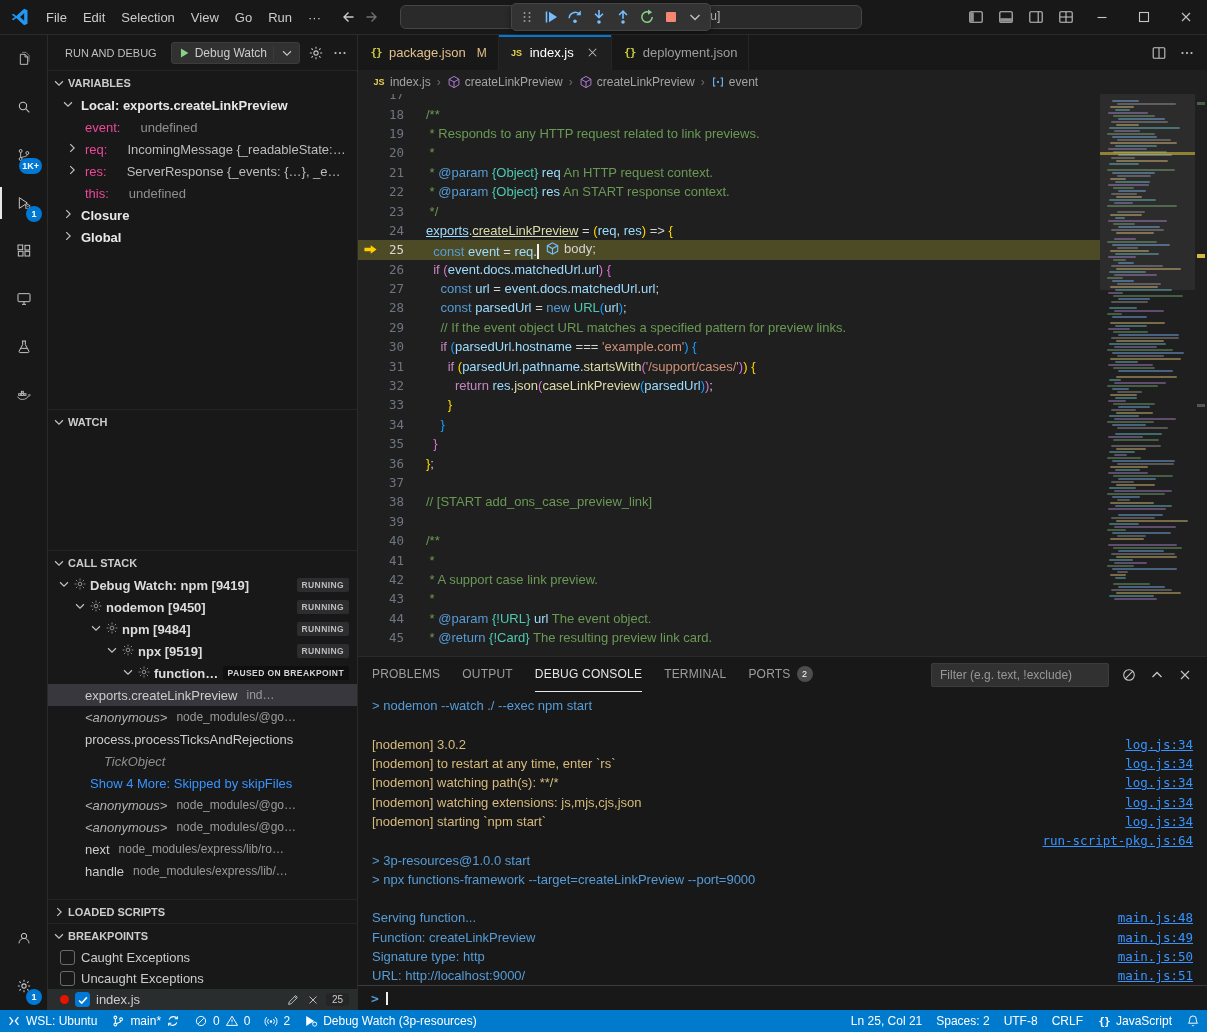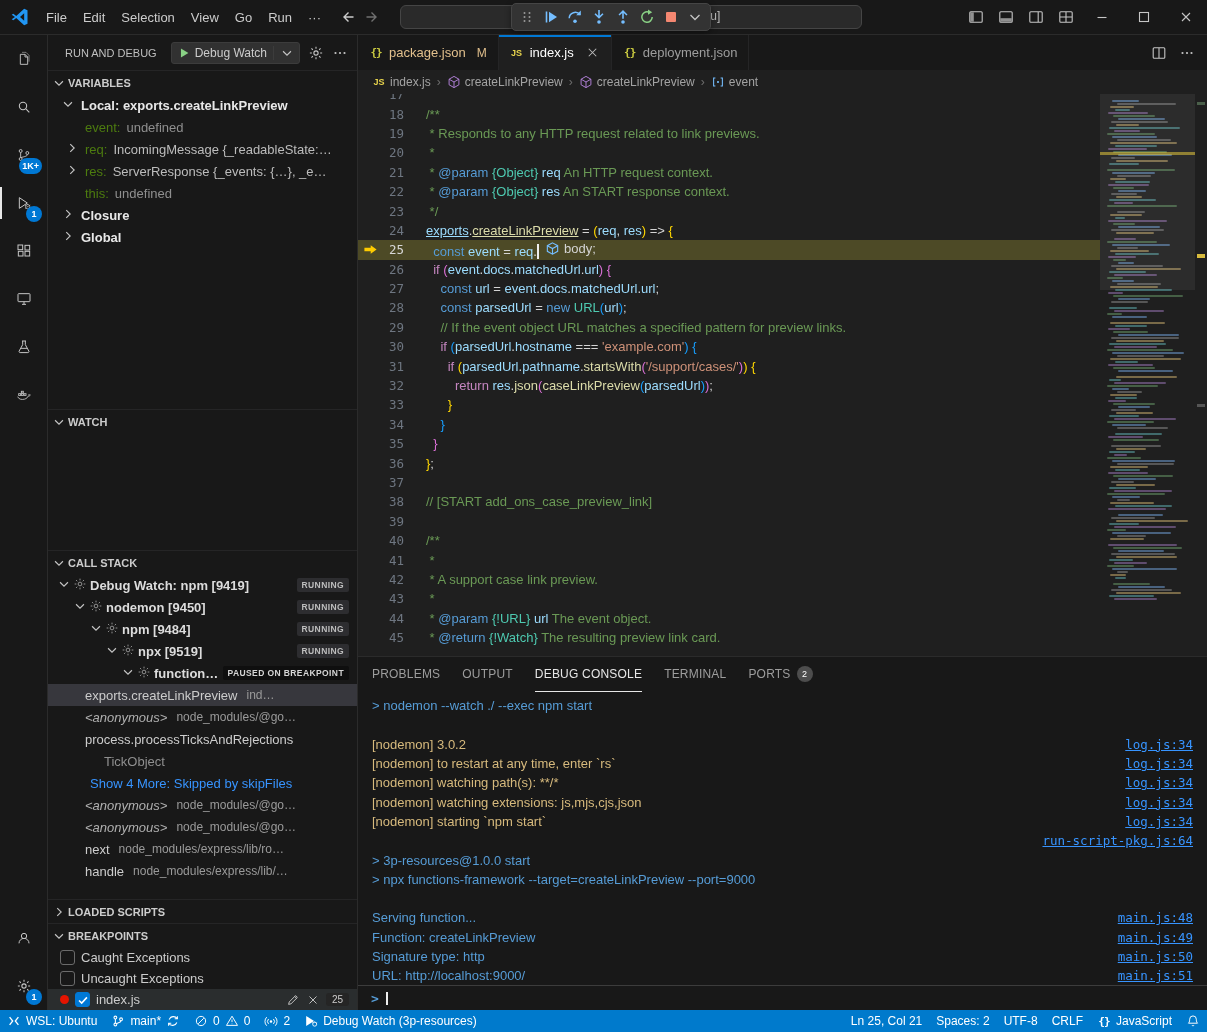--- a/index.html
+++ b/index.html
@@ -42,30 +42,30 @@
   .launch .lbl{font-size:12px;color:#cccccc;white-space:nowrap}
   .launch-div{width:1px;height:14px;background:#3c3c3c;margin:0 2px}
   .sec{display:flex;flex-direction:column;overflow:hidden}
   .sec-h{height:24px;flex:0 0 24px;display:flex;align-items:center;gap:2px;padding-left:4px;font-size:11px;font-weight:700;color:#cccccc;border-top:1px solid #252526}
   .sec:first-of-type .sec-h{border-top:none}
   .sec-b{flex:1;overflow:hidden}
   .vrow{height:22px;display:flex;align-items:center;position:relative;padding-left:37px;white-space:nowrap;overflow:hidden;font-size:13px}
   .vrow.scope{padding-left:33px;font-weight:700;color:#e8e8e8}
   .vrow .tw{position:absolute;left:17px;top:3px}
   .vrow.scope .tw{left:13px}
-  .vname{color:#4d7c0f;margin-right:6px}
+  .vname{color:#ec4899;margin-right:20px}
   .vval{color:#bcbcbc;overflow:hidden;text-overflow:ellipsis}
   .vval.muted{color:#8f8f8f}
   .csrow{height:22px;flex:0 0 22px;display:flex;align-items:center;position:relative;white-space:nowrap;overflow:hidden;padding-right:8px;font-size:13px}
   .csrow.selected{background:#37373d}
   .csrow .tw{position:absolute;top:3px}
   .cs-sess{font-weight:600;color:#dcdcdc;overflow:hidden;text-overflow:ellipsis}
   .cs-label{color:#cccccc}
   .cs-label.it{font-style:italic;color:#b0b0b0}
-  .cs-label.dim{color:#8f8f8f;}
+  .cs-label.dim{color:#8f8f8f;font-style:italic}
   .cs-detail{color:#9a9a9a;font-size:12px;margin-left:9px;overflow:hidden;text-overflow:ellipsis}
   .cs-badge{margin-left:auto;background:#2d2d30;color:#bdbdbd;font-size:8.5px;letter-spacing:.4px;padding:2px 5px;border-radius:2px;flex:0 0 auto;font-weight:600}
   .cs-badge.paused{background:#0f0f0f;color:#d5d5d5}
   .cs-link{color:#3794ff}
   .cs-pill{margin-left:auto;background:#3a3a3a;color:#c8c8c8;font-size:10px;padding:1px 7px;border-radius:8px;flex:0 0 auto}
   .bprow{height:21px;display:flex;align-items:center;gap:6px;padding:0 8px 0 12px;font-size:13px}
   .bprow.active{background:#2a2d2e}
   .bp-check{width:15px;height:15px;border:1px solid #6b6b6b;border-radius:3px;flex:0 0 auto;display:flex;align-items:center;justify-content:center}
   .bp-check.checked{background:#0078d4;border-color:#0078d4}
   .bp-dot{width:9px;height:9px;border-radius:50%;background:#E51400;flex:0 0 auto}
@@ -770,21 +770,21 @@
               <div class="cl"><span class="ln">35</span><span class="lc"><span class="tk b1">  }</span></span></div>
               <div class="cl"><span class="ln">36</span><span class="lc"><span class="tk b0">}</span><span class="tk pun">;</span></span></div>
               <div class="cl"><span class="ln">37</span><span class="lc"></span></div>
               <div class="cl"><span class="ln">38</span><span class="lc"><span class="tk cmt">// [START add_ons_case_preview_link]</span></span></div>
               <div class="cl"><span class="ln">39</span><span class="lc"></span></div>
               <div class="cl"><span class="ln">40</span><span class="lc"><span class="tk cmt">/**</span></span></div>
               <div class="cl"><span class="ln">41</span><span class="lc"><span class="tk cmt"> *</span></span></div>
               <div class="cl"><span class="ln">42</span><span class="lc"><span class="tk cmt"> * A support case link preview.</span></span></div>
               <div class="cl"><span class="ln">43</span><span class="lc"><span class="tk cmt"> *</span></span></div>
               <div class="cl"><span class="ln">44</span><span class="lc"><span class="tk cmt"> * </span><span class="tk doc">@param</span><span class="tk cmt"> </span><span class="tk typ">{!URL}</span><span class="tk cmt"> </span><span class="tk par">url</span><span class="tk cmt"> The event object.</span></span></div>
-              <div class="cl"><span class="ln">45</span><span class="lc"><span class="tk cmt"> * </span><span class="tk doc">@return</span><span class="tk cmt"> </span><span class="tk typ">{!Watch}</span><span class="tk cmt"> The resulting preview link card.</span></span></div>
+              <div class="cl"><span class="ln">45</span><span class="lc"><span class="tk cmt"> * </span><span class="tk doc">@return</span><span class="tk cmt"> </span><span class="tk typ">{!Card}</span><span class="tk cmt"> The resulting preview link card.</span></span></div>
             </div>
         </div>
         <div class="minimap">
           <div class="minimap-bars">
               <div style="background: transparent;"></div>
               <div style="width: 27.4047px; margin-left: 7px; background: rgb(91, 127, 168);"></div>
               <div style="width: 59.414px; margin-left: 12px; background: rgb(110, 110, 110);"></div>
               <div style="width: 24.394px; margin-left: 5px; background: rgb(160, 138, 90);"></div>
               <div style="width: 15.0885px; margin-left: 10px; background: rgb(79, 138, 140);"></div>
               <div style="width: 39.9466px; margin-left: 3px; background: rgb(122, 95, 144);"></div>
@@ -974,20 +974,39 @@
                 <span>DEBUG CONSOLE</span>
               </div>
               <div class="ptab">
                 <span>TERMINAL</span>
               </div>
               <div class="ptab">
                 <span>PORTS</span>
                 <span class="pbadge">2</span>
               </div>
             </div>
+          <div class="panel-right">
+            <input placeholder="Filter (e.g. text, !exclude)" style="">
+            <span class="ic">
+                <svg viewBox="0 0 16 16" fill="none" stroke="currentColor" stroke-width="1.1">
+                  <circle cx="8" cy="8" r="5.3"></circle>
+                  <path d="M4.2 11.8L11.8 4.2"></path>
+                </svg>
+              </span>
+            <span class="ic">
+                <svg viewBox="0 0 16 16" fill="none" stroke="currentColor" stroke-width="1.3">
+                  <path d="M3.5 10L8 5.5l4.5 4.5"></path>
+                </svg>
+              </span>
+            <span class="ic">
+                <svg viewBox="0 0 16 16" fill="none" stroke="currentColor" stroke-width="1.1">
+                  <path d="M4 4l8 8M12 4l-8 8"></path>
+                </svg>
+              </span>
+          </div>
         </div>
         <div class="panel-body" id="console-body">
             <div class="crow"><span class="ct cmd">&gt; nodemon --watch ./ --exec npm start</span></div>
             <div class="crow"><span class="ct"> </span></div>
             <div class="crow"><span class="ct warn">[nodemon] 3.0.2</span><span class="clink">log.js:34</span></div>
             <div class="crow"><span class="ct warn">[nodemon] to restart at any time, enter `rs`</span><span class="clink">log.js:34</span></div>
             <div class="crow"><span class="ct warn">[nodemon] watching path(s): **/*</span><span class="clink">log.js:34</span></div>
             <div class="crow"><span class="ct warn">[nodemon] watching extensions: js,mjs,cjs,json</span><span class="clink">log.js:34</span></div>
             <div class="crow"><span class="ct warn">[nodemon] starting `npm start`</span><span class="clink">log.js:34</span></div>
             <div class="crow"><span class="clink">run-script-pkg.js:64</span></div>

